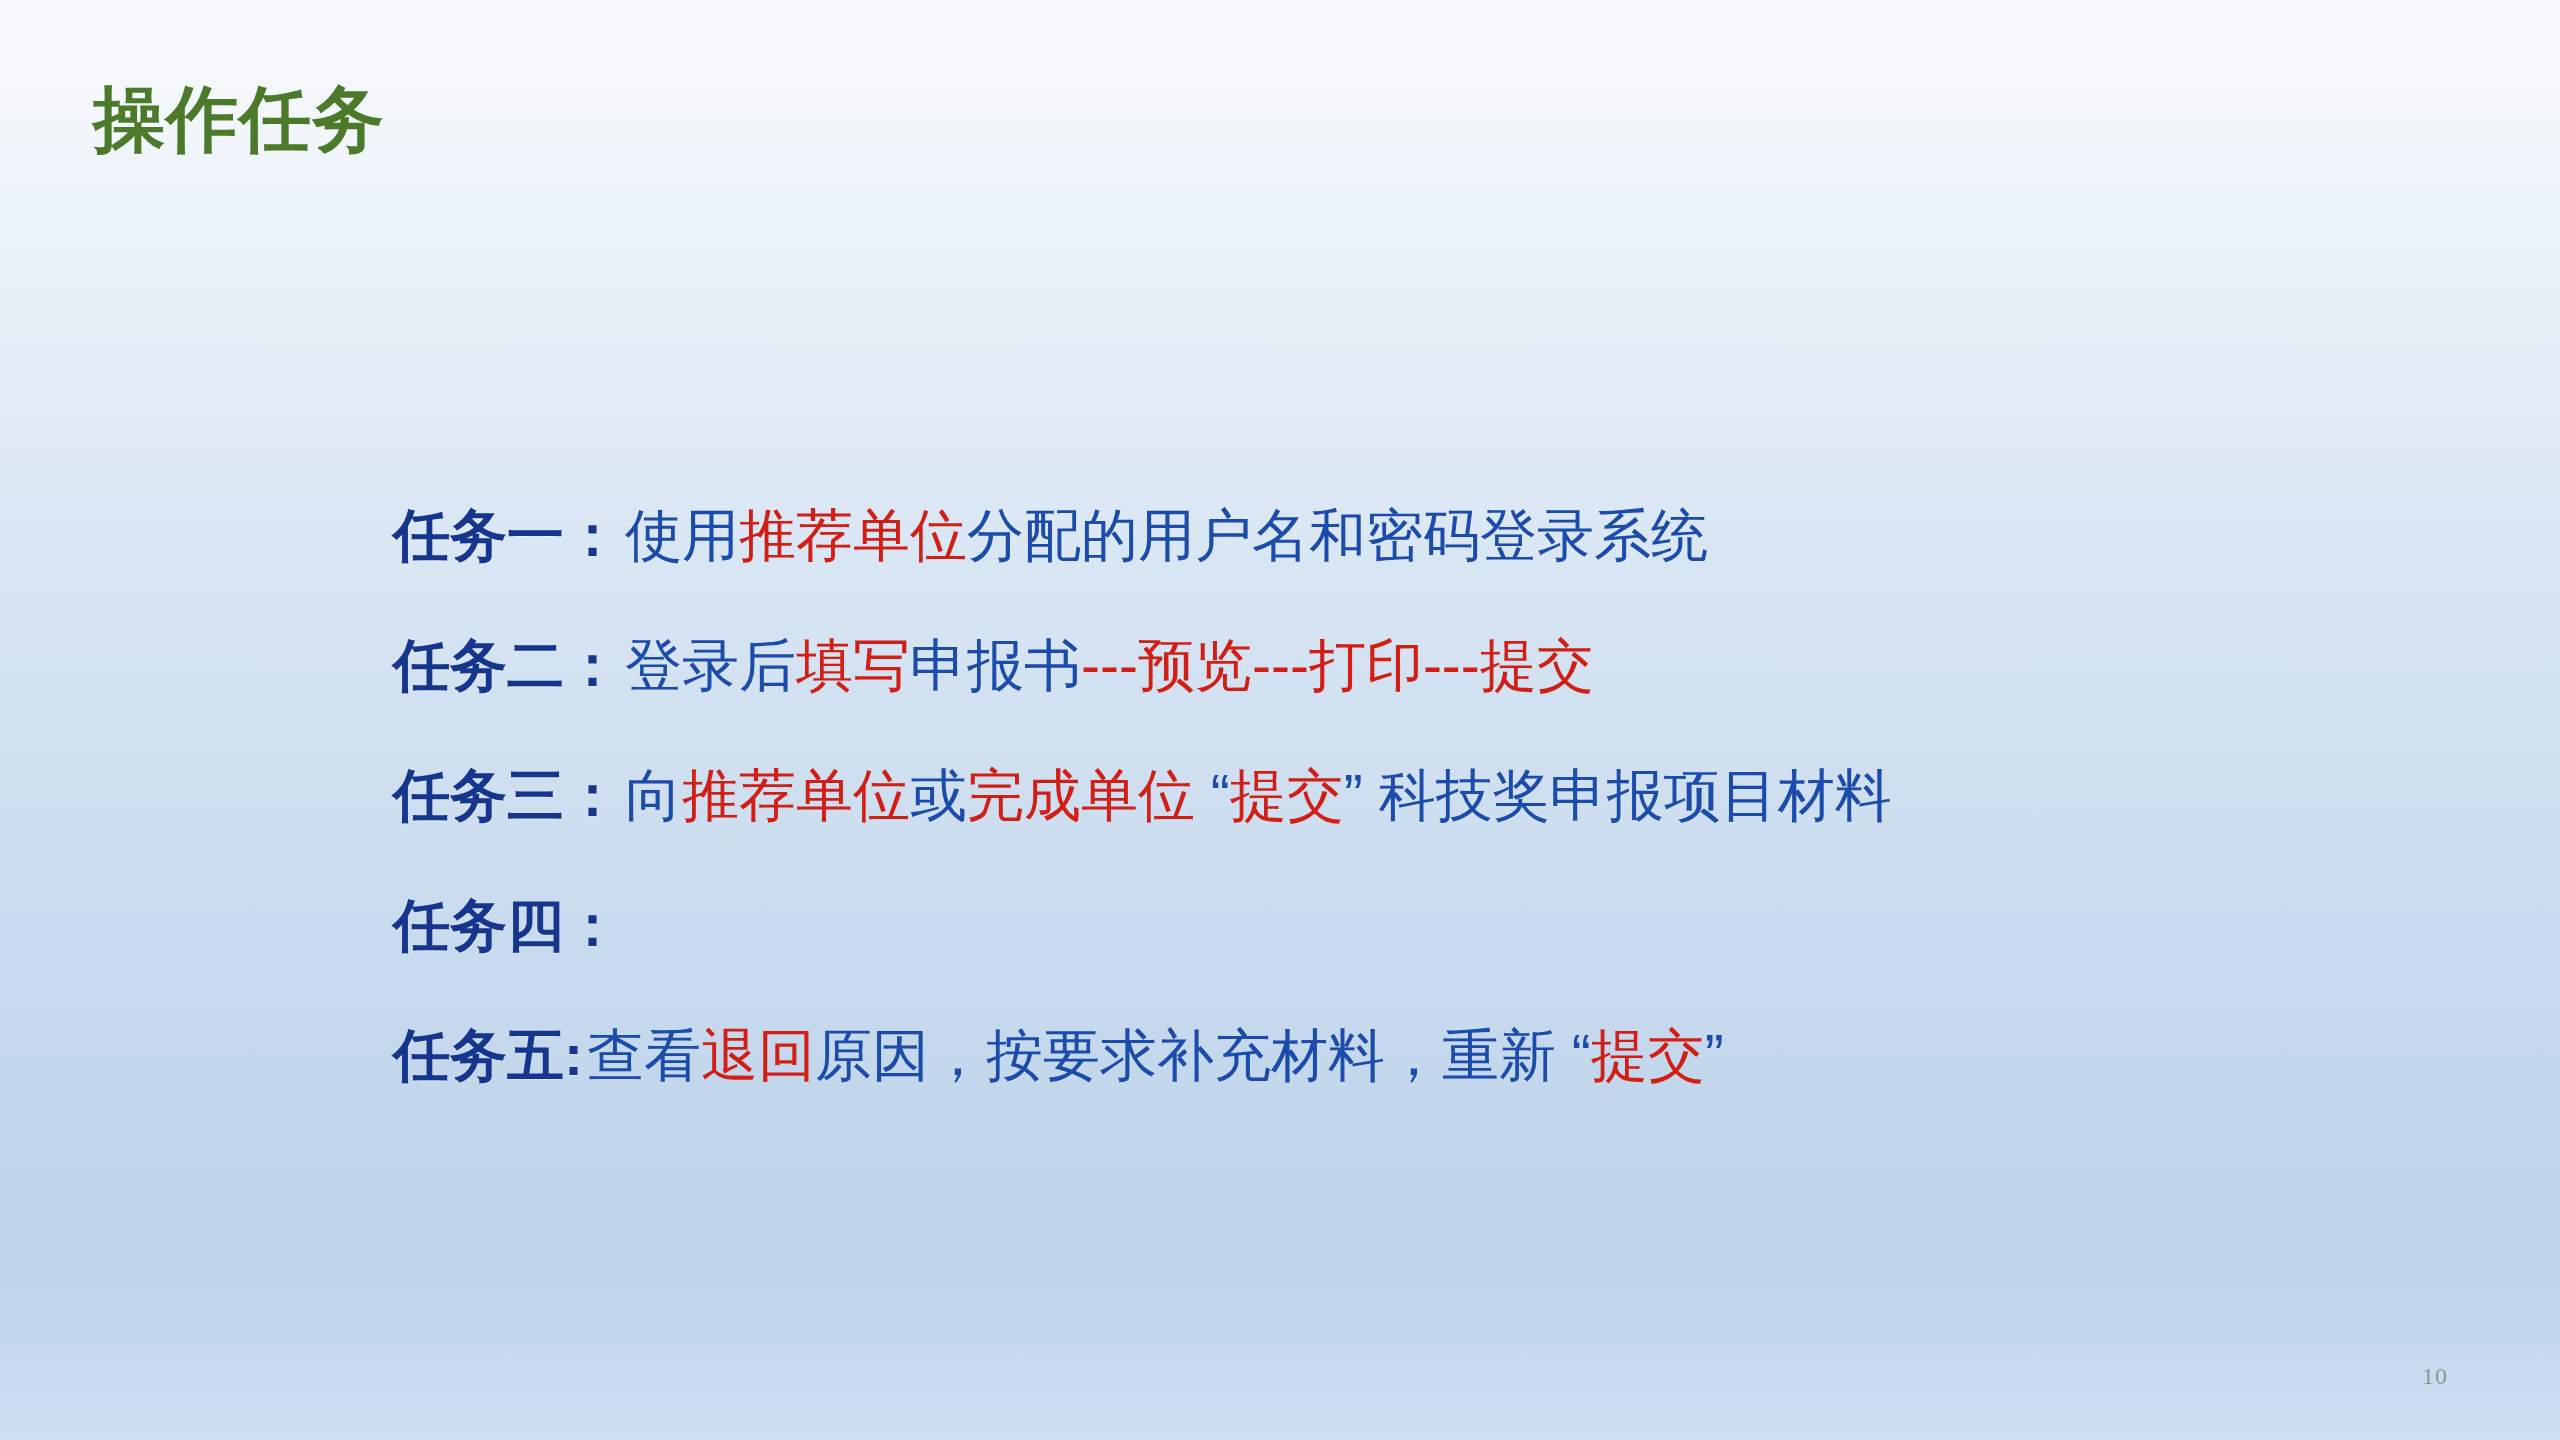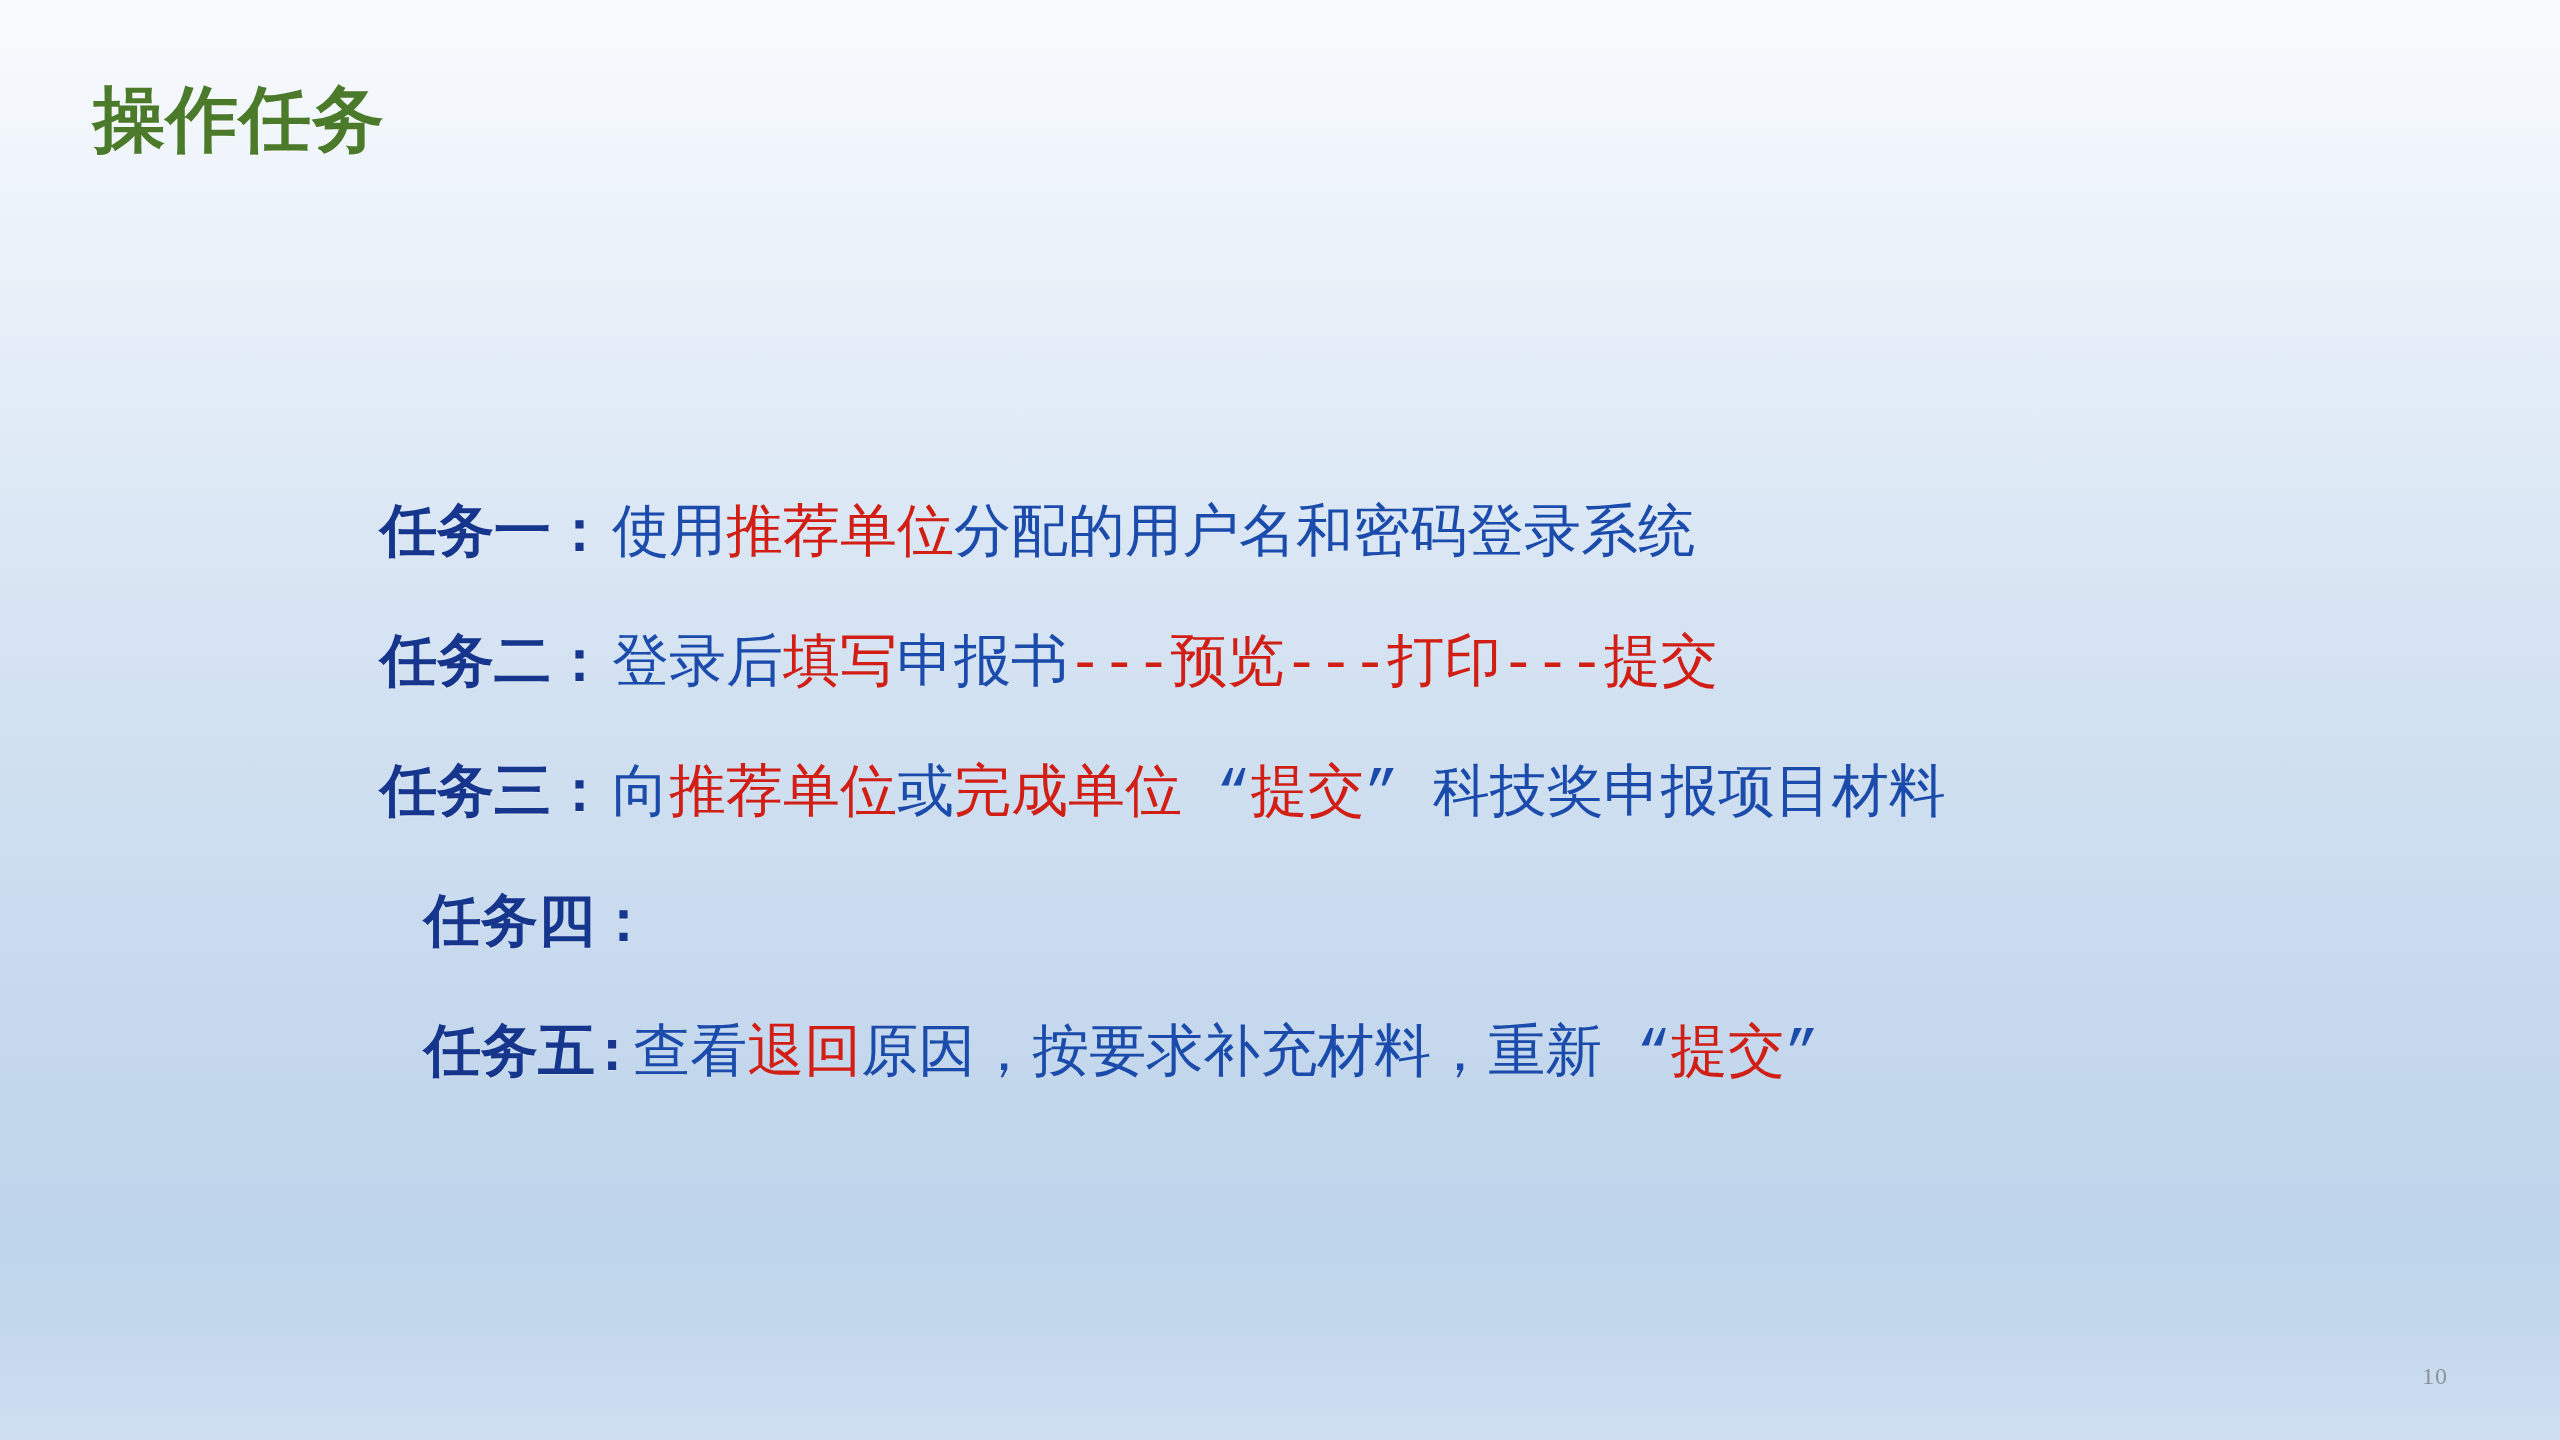--- a/index.html
+++ b/index.html
@@ -92,24 +92,23 @@
     font-size: 75px;
     font-weight: 400;
     letter-spacing: 6px;
     white-space: nowrap;
     text-shadow: 0 2px 3px rgba(90,45,10,0.35);
   }
 
   
   #task-list {
     position: absolute;
-    left: 380px;
+    left: 393px;
     top: 470px;
     width: 2100px;
-    font-family: Liberation Mono, monospace;
   }
   .task-line {
     height: 130px;
     display: flex;
     align-items: center;
     white-space: nowrap;
     font-size: 57px;
     line-height: 1;
   }
   .task-label {
@@ -123,21 +122,21 @@
     color: #1b4bab;
     font-weight: 400;
     letter-spacing: 0px;
   }
   .task-body .blue   { color: #1b4bab; }
   .task-body .red    { color: #d21f16; }
   .task-body .redb   { color: #c8120c; font-weight: 700; }
 
   
   .task-line.l4 .task-label,
-  .task-line.l5 .task-label { font-weight: 700; margin-left: 44px; }
+  .task-line.l5 .task-label { font-weight: 700; }
 
   
   #page-number {
     position: absolute;
     right: 112px;
     bottom: 50px;
     font-family: "Liberation Serif", "DejaVu Serif", serif;
     font-size: 24px;
     color: #8e9196;
     letter-spacing: 1px;

